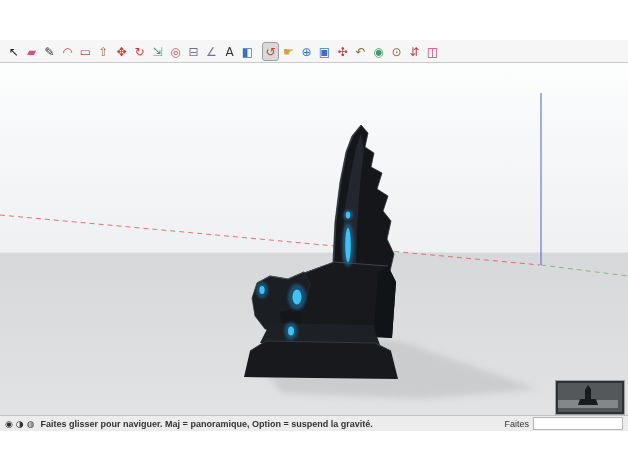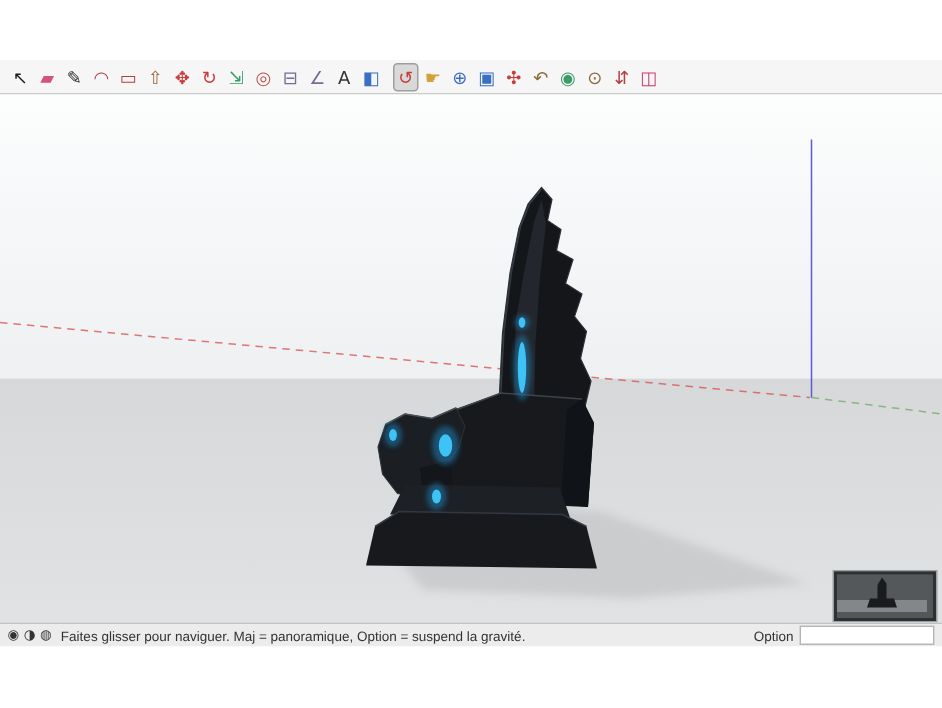--- a/index.html
+++ b/index.html
@@ -21,21 +21,21 @@
 
   .preview{position:absolute;left:556px;top:318px;width:64px;height:29px;background:#54575a;
            border:2px solid #2e3032;box-shadow:0 0 0 1px #9aa0a4;}
   .preview svg{display:block;}
 
   .statusbar{position:absolute;left:0;top:415px;width:628px;height:16px;background:#ececec;
              border-top:1px solid #c2c2c2;display:flex;align-items:center;padding:0 5px;
              box-sizing:border-box;font-size:9px;color:#333;}
   .sb-icons{display:flex;gap:3px;margin-right:6px;}
   .sb-icon{font-size:9px;color:#333;font-family:"DejaVu Sans",sans-serif;line-height:14px;}
-  .sb-msg{white-space:nowrap;}
+  .sb-msg{white-space:nowrap;font-weight:bold;}
   .sb-spacer{flex:1;}
   .sb-measures-label{margin-right:4px;}
   .sb-measures-input{width:84px;height:11px;border:1px solid #b5b5b5;background:#fff;
                      font-size:9px;padding:0 2px;font-family:"Liberation Sans",sans-serif;}
 
   .bottom-chrome{position:absolute;left:0;top:431px;width:628px;height:41px;background:#fff;}
 </style>
 </head>
 <body>
 
@@ -132,18 +132,18 @@
   </div>
 
   <div class="statusbar">
     <div class="sb-icons">
         <span class="sb-icon">◉</span>
         <span class="sb-icon">◑</span>
         <span class="sb-icon">◍</span>
       </div>
     <span class="sb-msg">Faites glisser pour naviguer. Maj = panoramique, Option =  suspend la gravité.</span>
     <span class="sb-spacer"></span>
-    <span class="sb-measures-label">Option</span>
+    <span class="sb-measures-label">Faites</span>
     <input class="sb-measures-input" style="">
   </div>
 
   <div class="bottom-chrome"></div>
 </div>
 
 </body></html>

